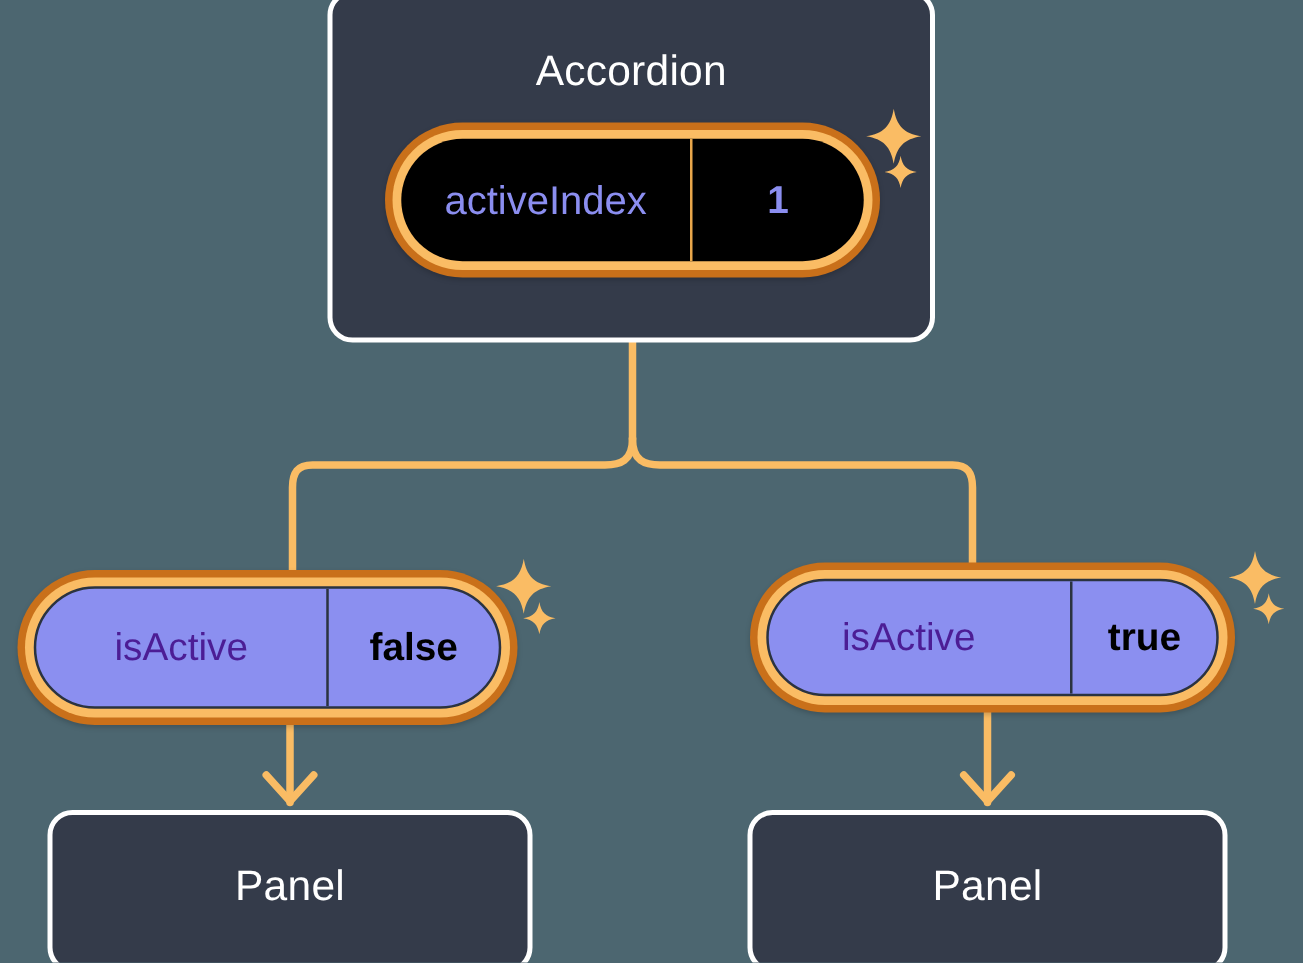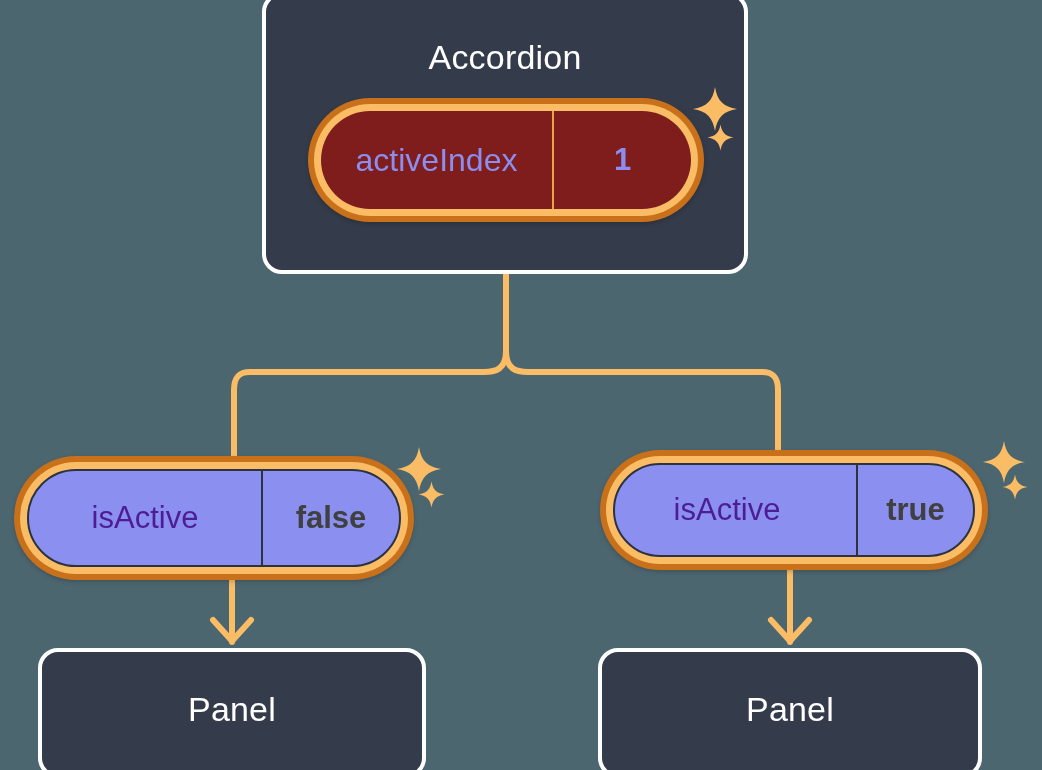--- a/index.html
+++ b/index.html
@@ -55,29 +55,29 @@
     overflow:hidden;
   }
   .pill .key,.pill .val{
     display:flex;align-items:center;justify-content:center;
     white-space:nowrap;
     box-sizing:border-box;
   }
   .pill .val{font-weight:700;}
 
   
-  .pill.dark .core{background:#7f1d1d;border:0;}
+  .pill.dark .core{background:#000000;border:0;}
   .pill.dark .key{color:#8b8ef0;font-size:32px;font-weight:400;}
   .pill.dark .val{color:#8b8ef0;font-size:31px;}
   .pill.dark .val{border-left:2px solid #e8a64a;}
 
   
   .pill.purple .core{background:#8b8ff0;border:2px solid #2b3340;}
   .pill.purple .key{color:#4c1d95;font-size:31px;font-weight:400;}
-  .pill.purple .val{color:#404040;font-size:31px;}
+  .pill.purple .val{color:#000000;font-size:31px;}
   .pill.purple .val{border-left:2px solid #2b3340;}
 
   
   .sparkle{position:absolute;pointer-events:none;}
   .sparkle svg{display:block;}
 
   
   #wires{position:absolute;left:0;top:0;width:1042px;height:770px;}
 </style>
 </head>

